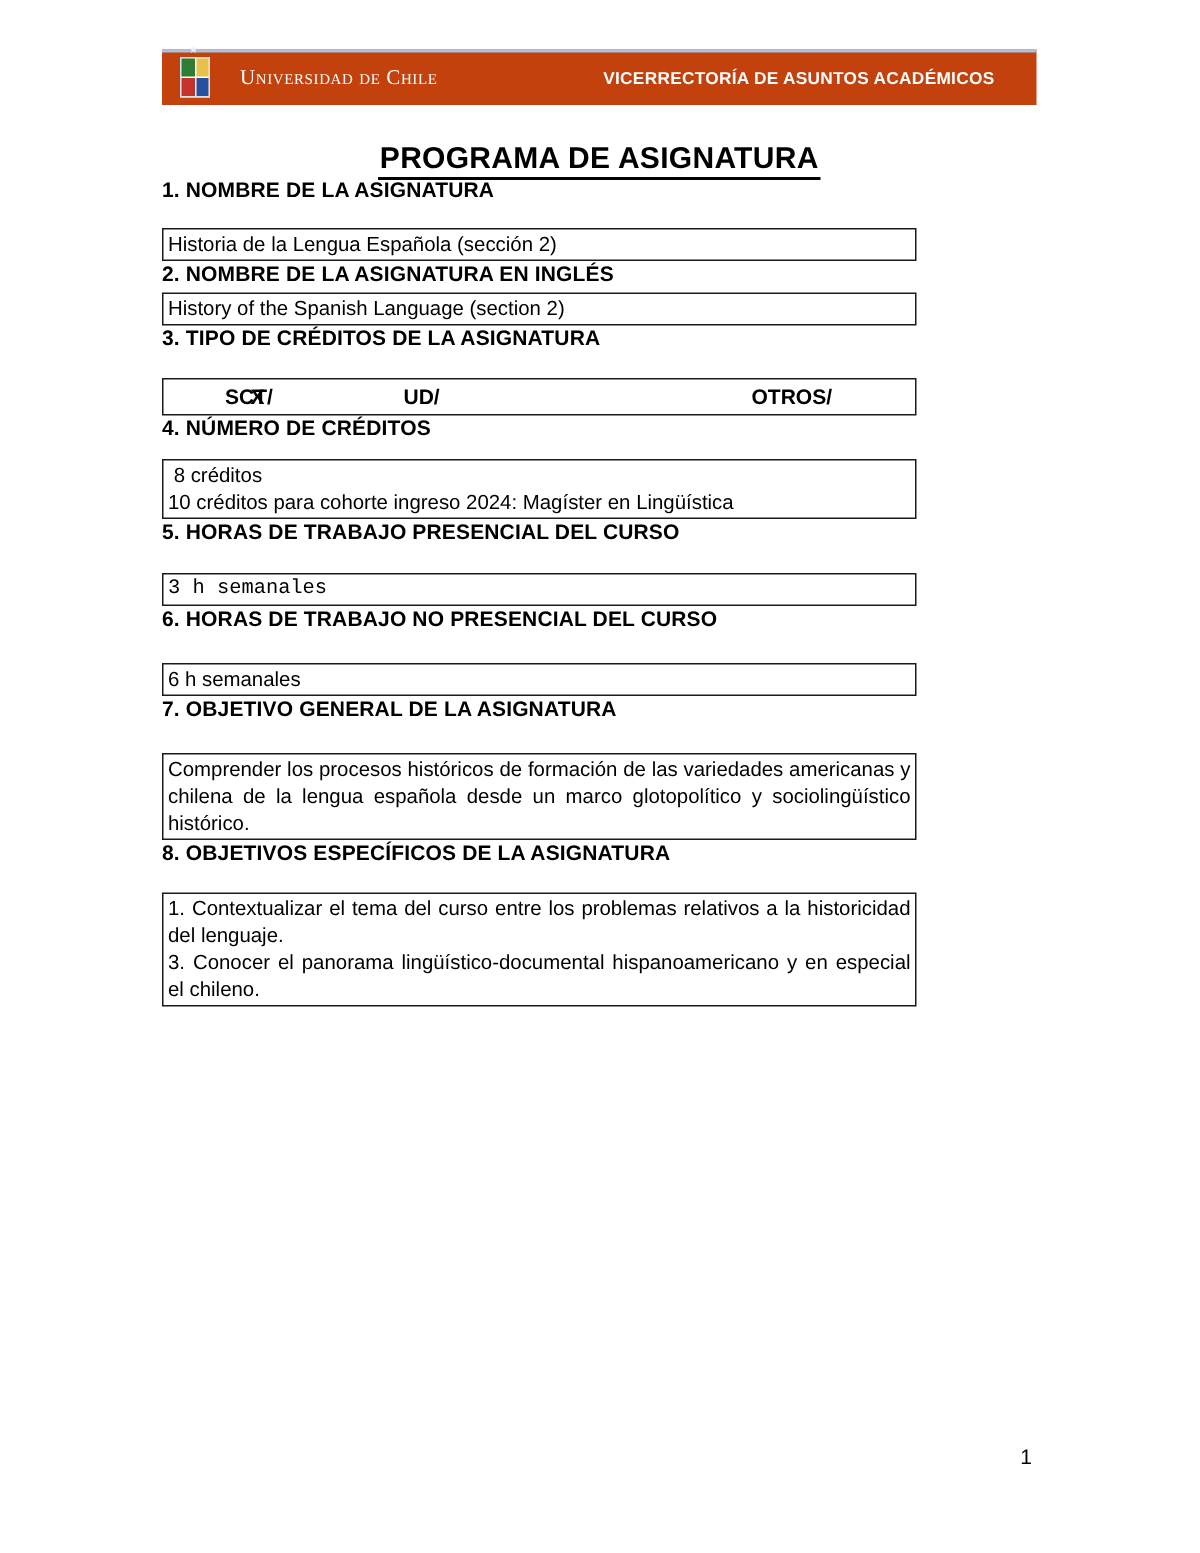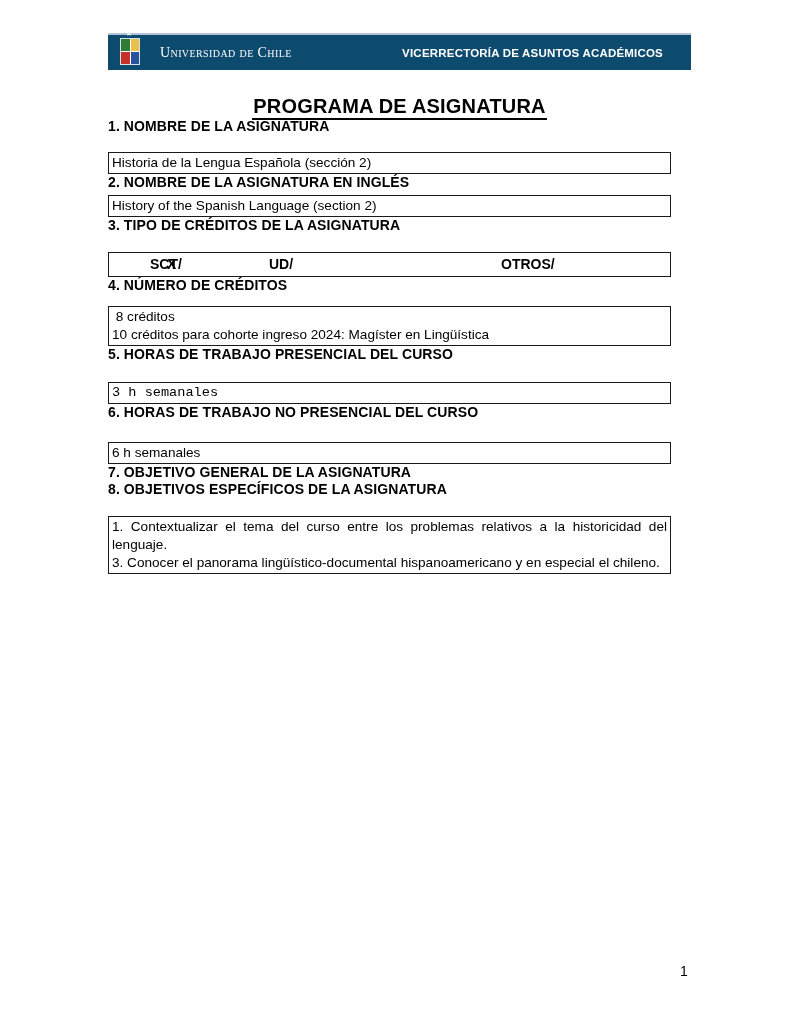--- a/index.html
+++ b/index.html
@@ -44,21 +44,21 @@
     line-height:23px;letter-spacing:0.2px;
   }
   .title span{border-bottom:2px solid #000;padding:0 1px 1px 1px;}
 
   h2.sec{
     font-size:14px;font-weight:bold;line-height:17px;margin:0;
     letter-spacing:0.1px;white-space:nowrap;
   }
   .box{
     border:1.5px solid #1a1a1a;padding:1px 3px;font-size:13.6px;
-    line-height:18px;box-sizing:border-box;width:563px;
+    line-height:18px;box-sizing:border-box;width:503px;
   }
   .box.just{text-align:justify;}
   .box p{margin:0;text-align:justify;}
   .pre{white-space:pre-wrap;}
 
   
   .mh1{margin-top:43px;} .mb1{margin-top:17px;}
   .mh2{margin-top:22px;} .mb2{margin-top:4px;}
   .mh3{margin-top:21px;} .mb3{margin-top:18px;}
   .mh4{margin-top:20px;} .mb4{margin-top:12px;}
@@ -75,21 +75,21 @@
   .pagenum{
     position:absolute;left:672px;top:963px;width:24px;text-align:center;
     font-size:14px;
   }
 </style>
 </head>
 <body>
 
 <div class="page">
 
-  <header class="banner" style="background: #0c4a6e;">
+  <header class="banner" style="background: #c2410c;">
     <div class="logo">
       <div class="star">★</div>
       <div class="crest">
           <i style="background: rgb(47, 125, 51);"></i>
           <i style="background: rgb(232, 192, 74);"></i>
           <i style="background: rgb(196, 50, 43);"></i>
           <i style="background: rgb(39, 80, 158);"></i>
         </div>
     </div>
     <div class="uname">Universidad de Chile</div>
@@ -120,20 +120,21 @@
       <div class="pre">10 créditos para cohorte ingreso 2024: Magíster en Lingüística</div>
     </div>
 
     <h2 class="sec mh5">5. HORAS DE TRABAJO PRESENCIAL DEL CURSO</h2>
     <div class="box mb5"><span>3 h semanales</span></div>
 
     <h2 class="sec mh6">6. HORAS DE TRABAJO NO PRESENCIAL DEL CURSO</h2>
     <div class="box mb6"><span>6 h semanales</span></div>
 
     <h2 class="sec mh7">7. OBJETIVO GENERAL DE LA ASIGNATURA</h2>
+    <div class="box just mb7">Comprender los procesos históricos de formación de las variedades americanas y chilena de la lengua española desde un marco glotopolítico y sociolingüístico histórico.</div>
 
     <h2 class="sec mh8">8. OBJETIVOS ESPECÍFICOS DE LA ASIGNATURA</h2>
     <div class="box mb8">
       <p>1. Contextualizar el tema del curso entre los problemas relativos a la historicidad del lenguaje.</p>
       <p>3. Conocer el panorama lingüístico-documental hispanoamericano y en especial el chileno.</p>
     </div>
 
   </div>
 
   <div class="pagenum">1</div>

